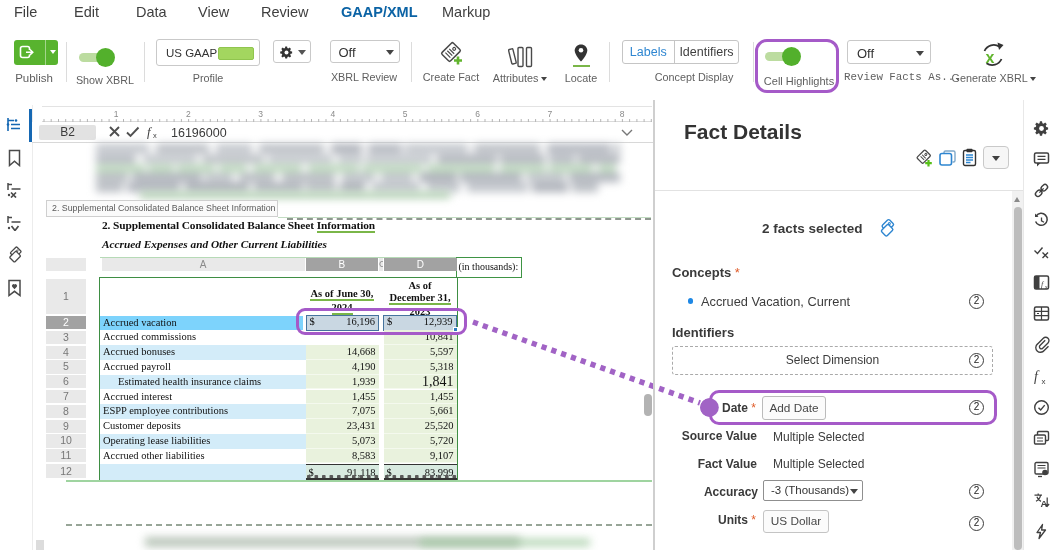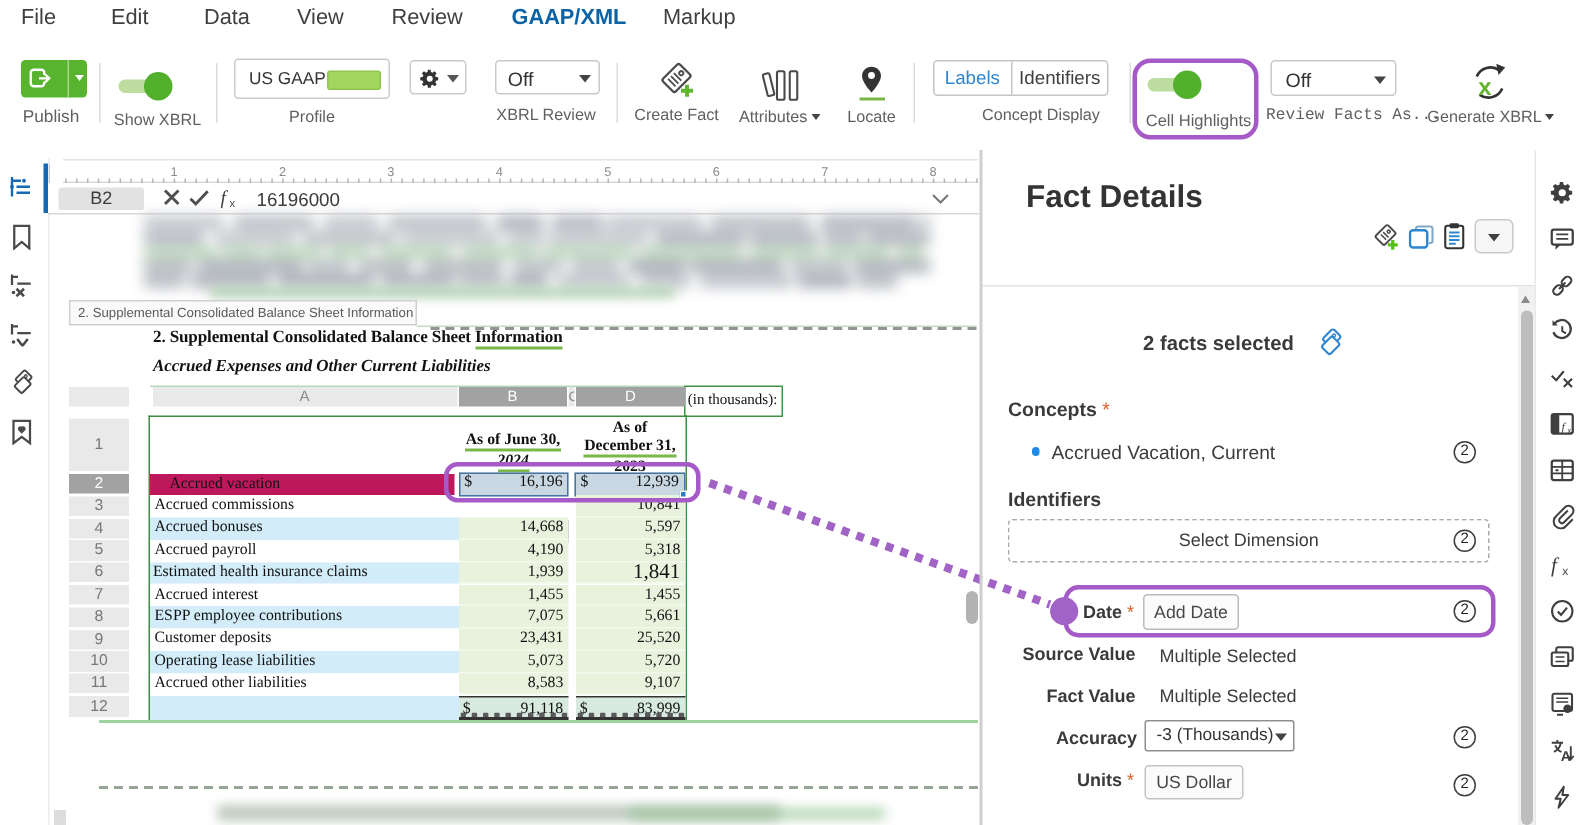--- a/index.html
+++ b/index.html
@@ -315,28 +315,28 @@
 <div class="a" style="left:46px;top:375.2px;width:40px;height:13.2px;background:#e9e9e9;color:#777;font-size:10.5px;text-align:center;line-height:13px;">6</div>
 <div class="a" style="left:46px;top:390.0px;width:40px;height:13.2px;background:#e9e9e9;color:#777;font-size:10.5px;text-align:center;line-height:13px;">7</div>
 <div class="a" style="left:46px;top:404.8px;width:40px;height:13.2px;background:#e9e9e9;color:#777;font-size:10.5px;text-align:center;line-height:13px;">8</div>
 <div class="a" style="left:46px;top:419.6px;width:40px;height:13.2px;background:#e9e9e9;color:#777;font-size:10.5px;text-align:center;line-height:13px;">9</div>
 <div class="a" style="left:46px;top:434.4px;width:40px;height:13.2px;background:#e9e9e9;color:#777;font-size:10.5px;text-align:center;line-height:13px;">10</div>
 <div class="a" style="left:46px;top:449.2px;width:40px;height:13.2px;background:#e9e9e9;color:#777;font-size:10.5px;text-align:center;line-height:13px;">11</div>
 <div class="a" style="left:46px;top:464.0px;width:40px;height:14.3px;background:#e9e9e9;color:#777;font-size:10.5px;text-align:center;line-height:14px;">12</div>
 <div class="a" style="left:99px;top:276.5px;width:359px;height:205.5px;border:1.5px solid #3e8e43;border-bottom:2.6px solid #2e7a33;"></div>
 <div class="a ser" style="left:305.5px;top:277.5px;width:73px;height:38.0px;overflow:hidden;text-align:center;font-weight:bold;font-size:10.5px;color:#111;">
 <div style="margin-top:9px;line-height:13px;"><span style="border-bottom:2px solid #7ab648;">As of June 30,</span></div>
-<div style="margin-top:1px;line-height:13px;font-style:italic;"><span style="border-bottom:2px solid #7ab648;">2024</span></div>
+<div style="margin-top:1px;line-height:13px;"><span style="border-bottom:2px solid #7ab648;">2024</span></div>
   </div>
 <div class="a ser" style="left:383.5px;top:277.5px;width:73px;height:38.0px;overflow:hidden;text-align:center;font-weight:bold;font-size:10.5px;color:#111;">
 <div style="margin-top:2px;line-height:12px;">As of</div>
 <div style="line-height:12.5px;"><span style="border-bottom:2px solid #7ab648;">December 31,</span></div>
 <div style="margin-top:1.5px;line-height:12px;"><span style="border-bottom:2px solid #7ab648;">2023</span></div>
   </div>
-<div class="a ser" style="left:100px;top:315.5px;width:203px;height:14.8px;background:#be185d;font-size:10.5px;color:#111;line-height:14.8px;padding-left:13px;white-space:nowrap;">Accrued vacation</div>
+<div class="a ser" style="left:100px;top:315.5px;width:203px;height:14.8px;background:#7dd3fc;font-size:10.5px;color:#111;line-height:14.8px;padding-left:3px;white-space:nowrap;">Accrued vacation</div>
 <div class="a ser" style="left:305.5px;top:315.0px;width:73.5px;height:15.8px;background:#c9d7e2;border:1.8px solid #46749e;font-size:10.5px;color:#111;line-height:12.8px;">
     <span style="position:absolute;left:3px;">$</span>
     <span style="position:absolute;right:3px;">16,196</span>
   </div>
 <div class="a ser" style="left:383px;top:315.0px;width:73.5px;height:15.8px;background:#c9d7e2;border:1.8px solid #46749e;font-size:10.5px;color:#111;line-height:12.8px;">
     <span style="position:absolute;left:3px;">$</span>
     <span style="position:absolute;right:3px;">12,939</span>
   </div>
 <div class="a ser" style="left:100px;top:330.3px;width:205.5px;height:14.8px;background:#ffffff;font-size:10.5px;color:#111;line-height:14.8px;padding-left:3px;white-space:nowrap;">Accrued commissions</div>
 <div class="a ser" style="left:305.5px;top:347px;width:73px;height:14.8px;background:#737373;border-bottom:1px solid #f4f9ee;font-size:10.5px;color:#111;line-height:14.8px;">
@@ -352,21 +352,21 @@
 <div class="a ser" style="left:383.5px;top:345.1px;width:73px;height:14.8px;background:#e9f2dd;border-bottom:1px solid #f4f9ee;font-size:10.5px;color:#111;line-height:14.8px;">
     <span style="position:absolute;right:3px;">5,597</span>
   </div>
 <div class="a ser" style="left:100px;top:359.9px;width:205.5px;height:14.8px;background:#ffffff;font-size:10.5px;color:#111;line-height:14.8px;padding-left:3px;white-space:nowrap;">Accrued payroll</div>
 <div class="a ser" style="left:305.5px;top:359.9px;width:73px;height:14.8px;background:#e9f2dd;border-bottom:1px solid #f4f9ee;font-size:10.5px;color:#111;line-height:14.8px;">
     <span style="position:absolute;right:3px;">4,190</span>
   </div>
 <div class="a ser" style="left:383.5px;top:359.9px;width:73px;height:14.8px;background:#e9f2dd;border-bottom:1px solid #f4f9ee;font-size:10.5px;color:#111;line-height:14.8px;">
     <span style="position:absolute;right:3px;">5,318</span>
   </div>
-<div class="a ser" style="left:100px;top:374.7px;width:205.5px;height:14.8px;background:#d3ecf9;font-size:10.5px;color:#111;line-height:14.8px;padding-left:2px;white-space:nowrap;">Estimated health insurance claims</div>
+<div class="a ser" style="left:100px;top:374.7px;width:205.5px;height:14.8px;background:#d3ecf9;font-size:10.5px;color:#111;line-height:14.8px;padding-left:18px;white-space:nowrap;">Estimated health insurance claims</div>
 <div class="a ser" style="left:305.5px;top:374.7px;width:73px;height:14.8px;background:#e9f2dd;border-bottom:1px solid #f4f9ee;font-size:10.5px;color:#111;line-height:14.8px;">
     <span style="position:absolute;right:3px;">1,939</span>
   </div>
 <div class="a ser" style="left:383.5px;top:374.7px;width:73px;height:14.8px;background:#e9f2dd;border-bottom:1px solid #f4f9ee;font-size:14px;color:#111;line-height:14.8px;">
     <span style="position:absolute;right:3px;">1,841</span>
   </div>
 <div class="a ser" style="left:100px;top:389.5px;width:205.5px;height:14.8px;background:#ffffff;font-size:10.5px;color:#111;line-height:14.8px;padding-left:3px;white-space:nowrap;">Accrued interest</div>
 <div class="a ser" style="left:305.5px;top:389.5px;width:73px;height:14.8px;background:#e9f2dd;border-bottom:1px solid #f4f9ee;font-size:10.5px;color:#111;line-height:14.8px;">
     <span style="position:absolute;right:3px;">1,455</span>
   </div>

